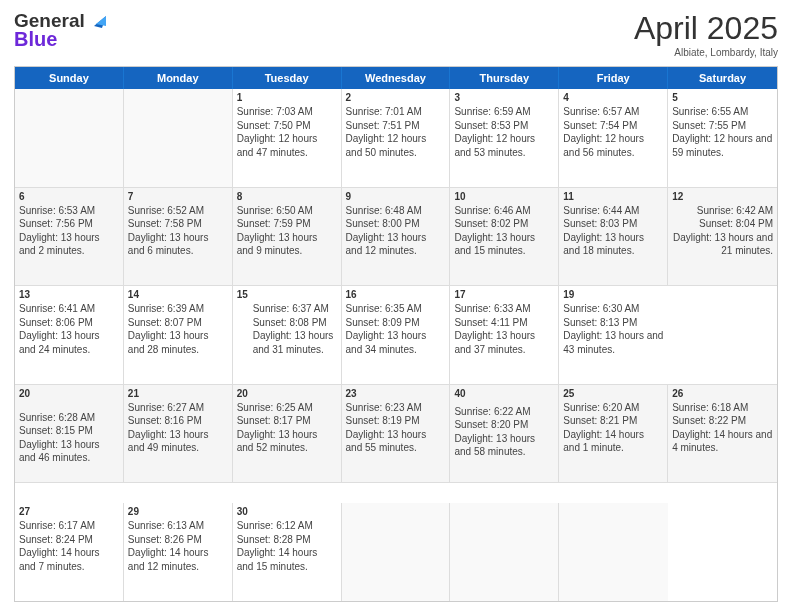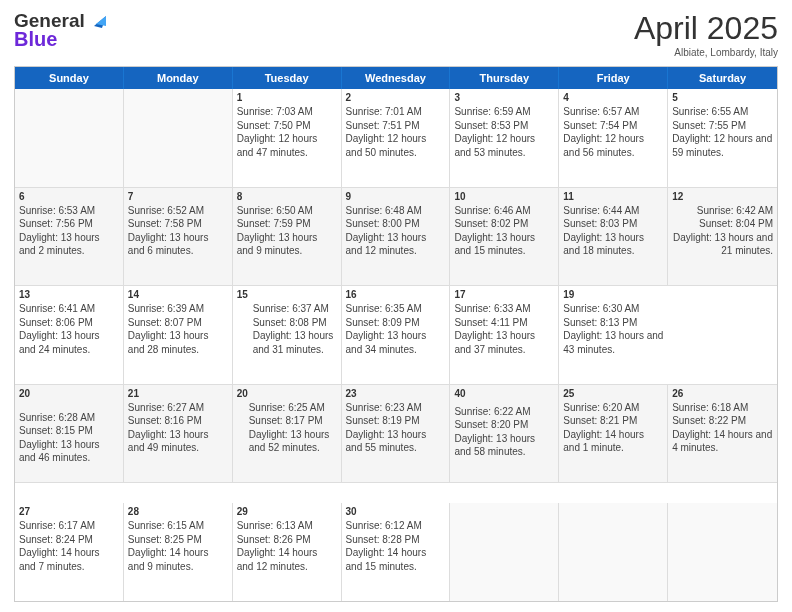--- a/index.html
+++ b/index.html
@@ -252,21 +252,21 @@
 Daylight: 13 hours and 46 minutes.</div>
           </div>
           <div class="cal-cell alt">
             <span class="day-num">21</span>
             <div class="cell-text" style="white-space: pre-line;">Sunrise: 6:27 AM
 Sunset: 8:16 PM
 Daylight: 13 hours and 49 minutes.</div>
           </div>
           <div class="cal-cell alt">
             <span class="day-num">20</span>
-            <div class="cell-text" style="white-space: pre-line; margin-left: 12px;">Sunrise: 6:25 AM
+            <div class="cell-text" style="white-space: pre-line;">Sunrise: 6:25 AM
 Sunset: 8:17 PM
 Daylight: 13 hours and 52 minutes.</div>
           </div>
           <div class="cal-cell alt">
             <span class="day-num">23</span>
             <div class="cell-text" style="white-space: pre-line;">Sunrise: 6:23 AM
 Sunset: 8:19 PM
 Daylight: 13 hours and 55 minutes.</div>
           </div>
           <div class="cal-cell alt">
@@ -287,26 +287,20 @@
 Sunset: 8:22 PM
 Daylight: 14 hours and 4 minutes.</div>
           </div>
         </div>
         <div class="cal-row">
           <div class="cal-cell">
             <span class="day-num">27</span>
             <div class="cell-text" style="white-space: pre-line;">Sunrise: 6:17 AM
 Sunset: 8:24 PM
 Daylight: 14 hours and 7 minutes.</div>
-          </div>
-          <div class="cal-cell">
-            <span class="day-num">28</span>
-            <div class="cell-text" style="white-space: pre-line;">Sunrise: 6:15 AM
-Sunset: 8:25 PM
-Daylight: 14 hours and 9 minutes.</div>
           </div>
           <div class="cal-cell">
             <span class="day-num">29</span>
             <div class="cell-text" style="white-space: pre-line;">Sunrise: 6:13 AM
 Sunset: 8:26 PM
 Daylight: 14 hours and 12 minutes.</div>
           </div>
           <div class="cal-cell">
             <span class="day-num">30</span>
             <div class="cell-text" style="white-space: pre-line;">Sunrise: 6:12 AM

